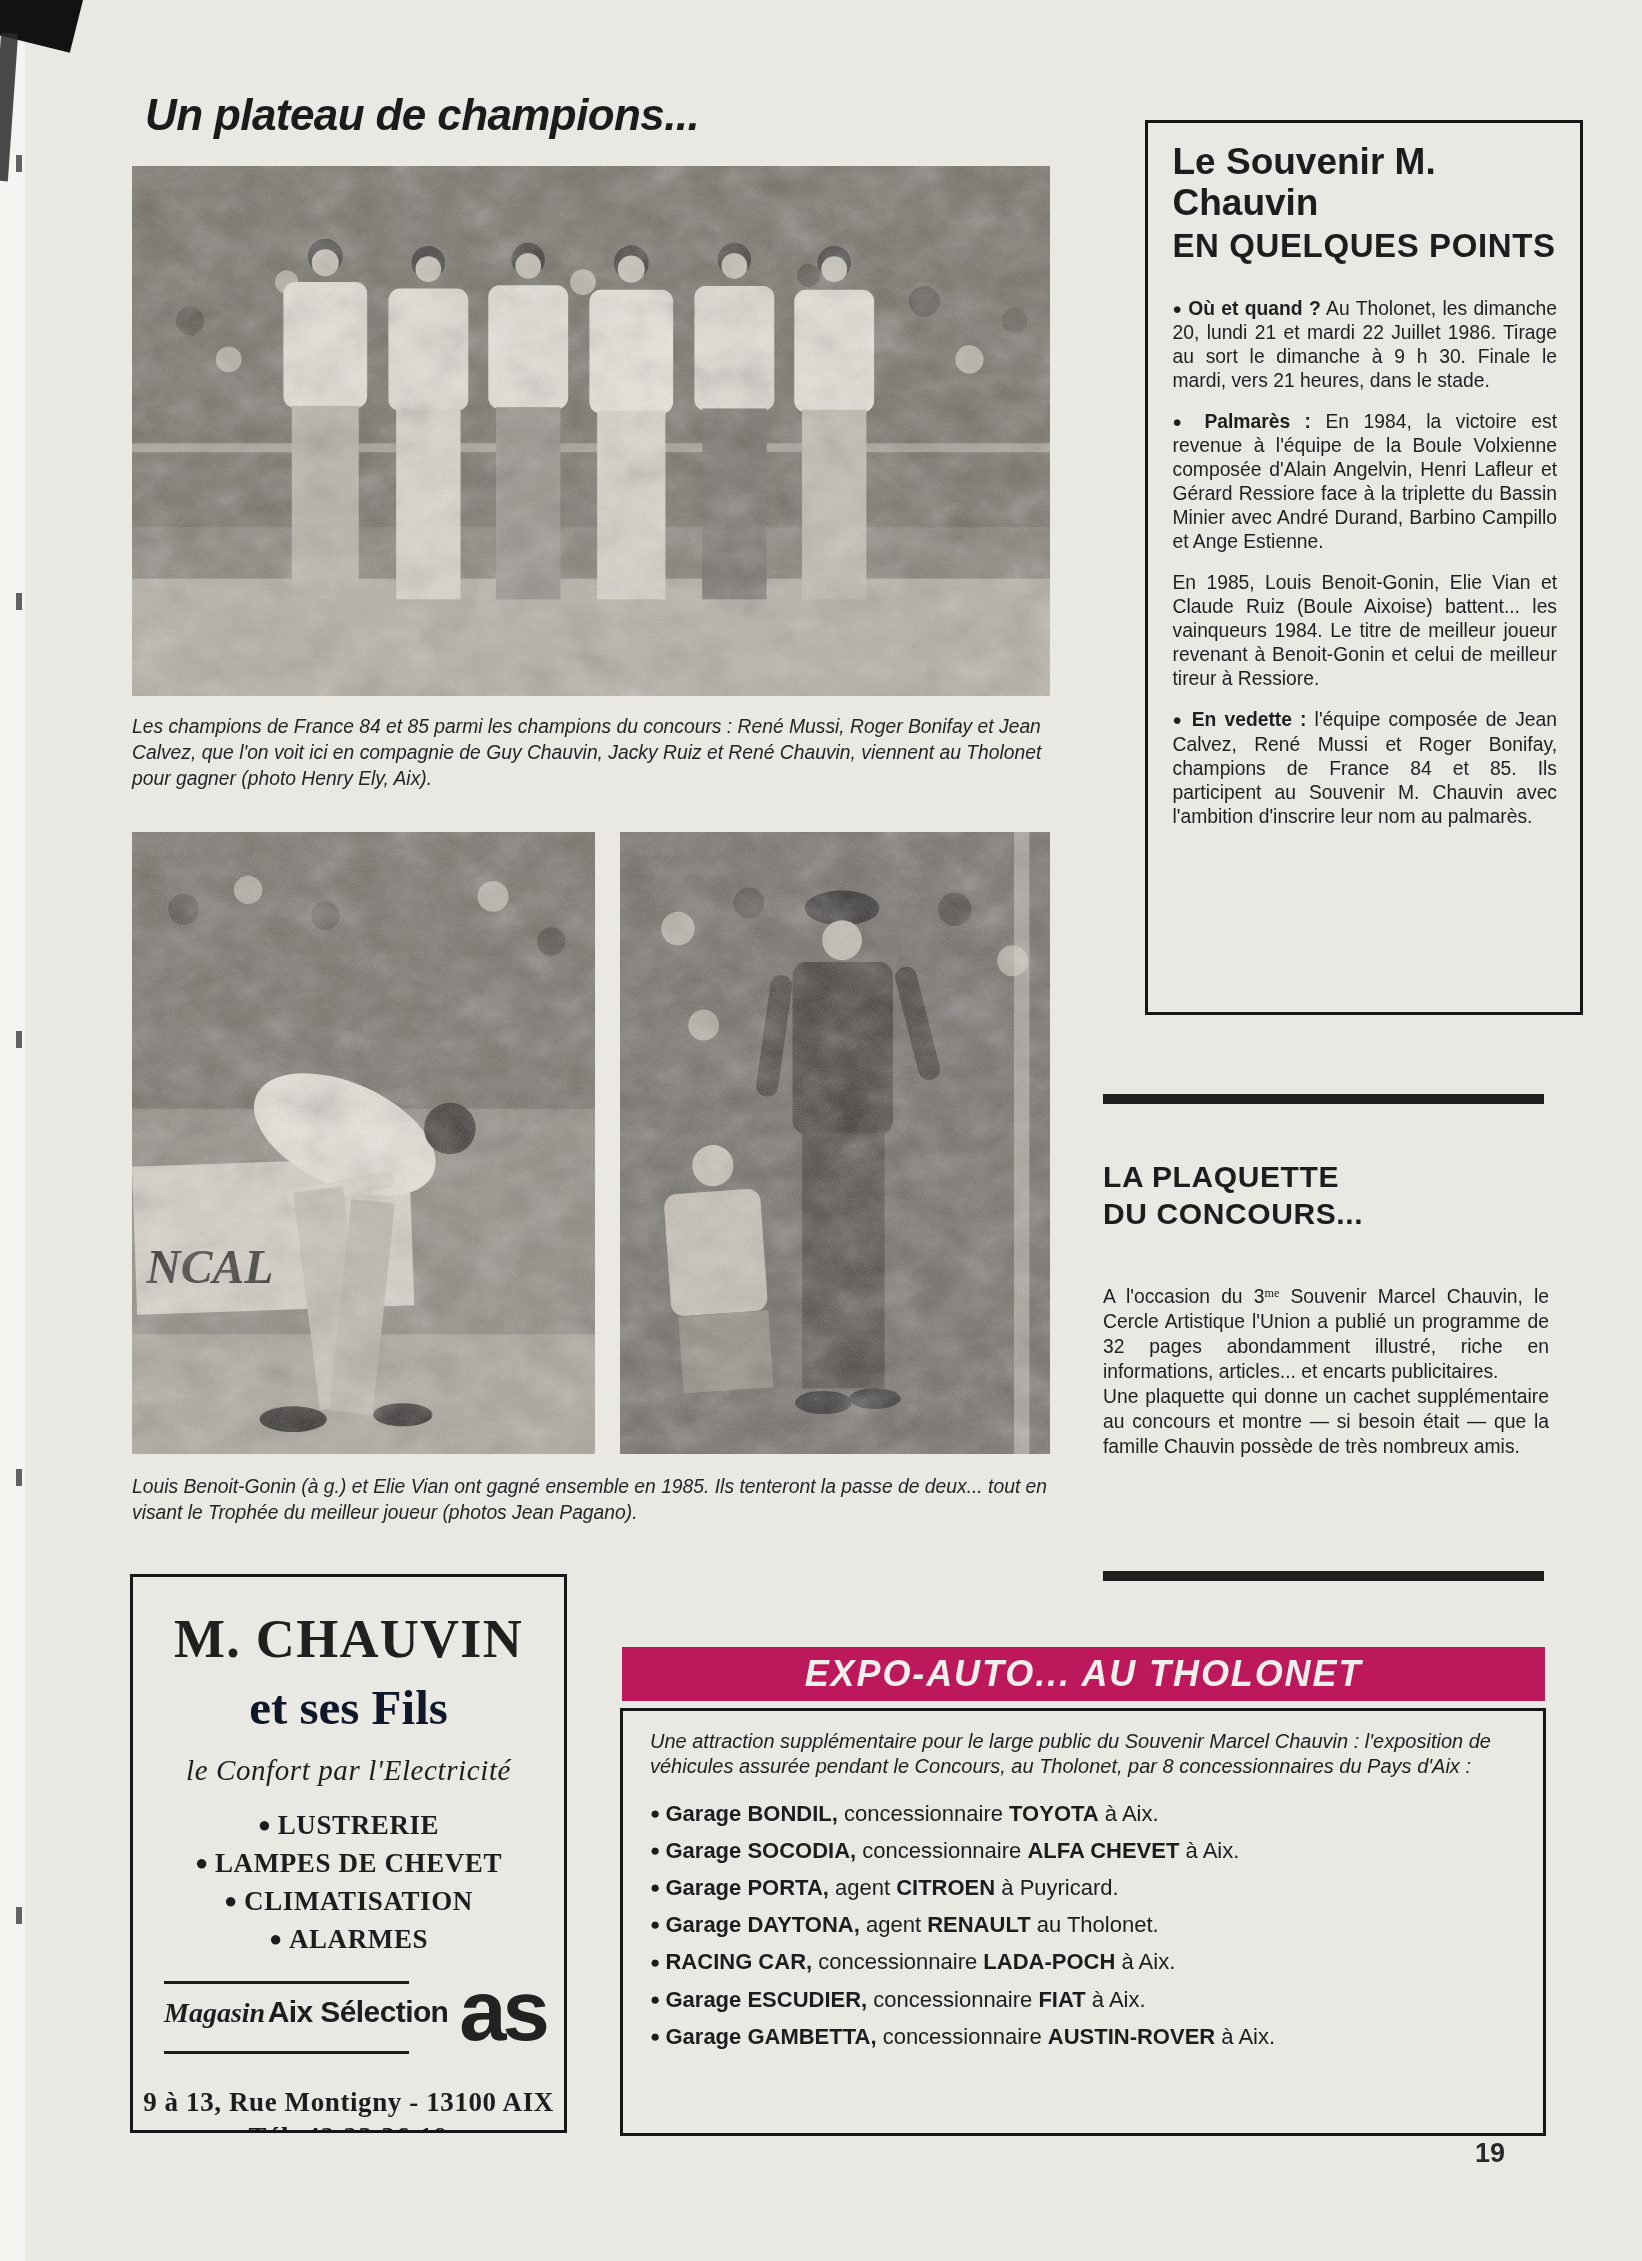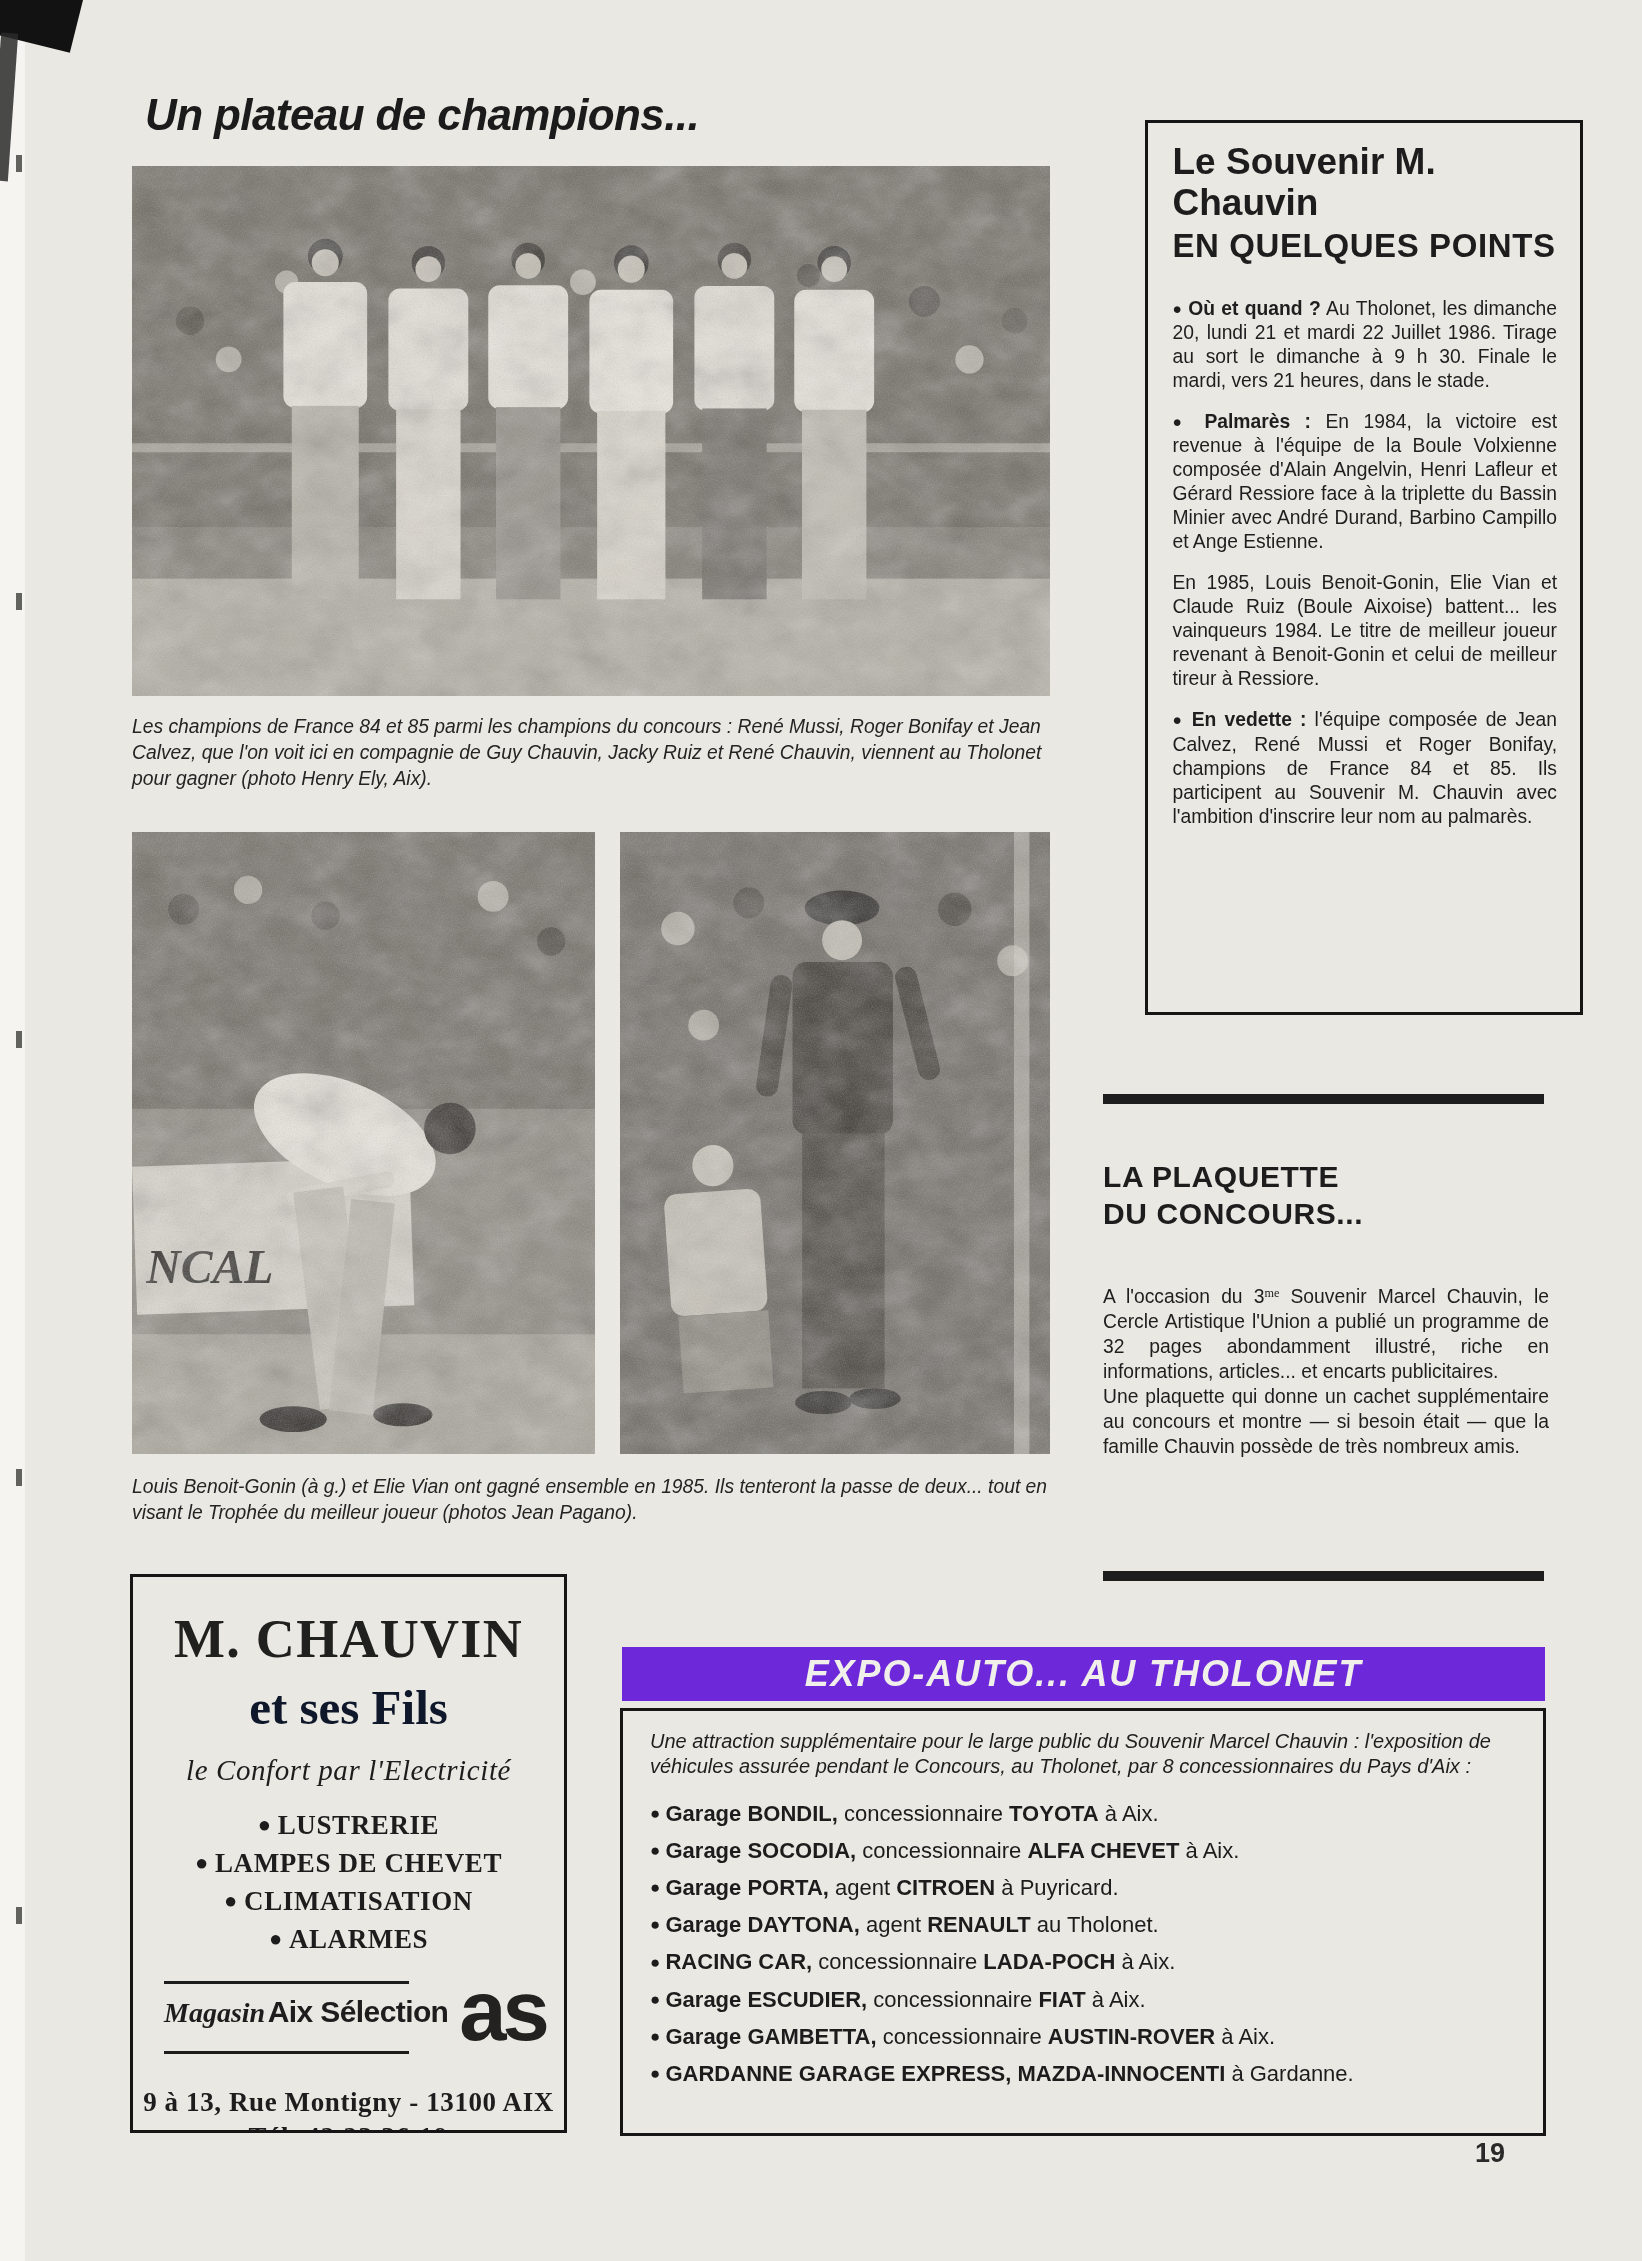--- a/index.html
+++ b/index.html
@@ -77,21 +77,21 @@
     position:absolute;right:18px;top:-11.6px;
     font-family:"Liberation Sans",sans-serif;font-size:85px;font-weight:bold;
     letter-spacing:-3.9px;line-height:84px;color:#232220;
   }
   .ad-address{margin-top:22px;font-size:27px;font-weight:bold;letter-spacing:0.6px;}
   .ad-phone{margin-top:3.9px;font-size:27px;font-weight:bold;letter-spacing:1.3px;}
 
   
   .expo-bar{
     position:absolute;left:622px;top:1647px;width:923px;height:54px;
-    background:#6d28d9;color:#f1efe9;display:flex;align-items:center;justify-content:center;
+    background:#be185d;color:#f1efe9;display:flex;align-items:center;justify-content:center;
     font-size:36px;font-weight:bold;font-style:italic;letter-spacing:1.9px;
   }
   .expo-box{
     position:absolute;left:620px;top:1708px;width:926px;height:428px;
     border:3.2px solid #161616;box-sizing:border-box;
     padding:18px 26px 0 27px;overflow:hidden;
   }
   .expo-intro{font-size:20px;line-height:24.5px;font-style:italic;color:#1e1e1e;width:863px;}
   .expo-list{margin-top:17px;}
   .expo-item{font-size:22px;line-height:37px;color:#1c1c1c;white-space:nowrap;}
@@ -302,20 +302,19 @@
   <div class="expo-box">
     <div class="expo-intro">Une attraction supplémentaire pour le large public du Souvenir Marcel Chauvin : l'exposition de véhicules assurée pendant le Concours, au Tholonet, par 8 concessionnaires du Pays d'Aix :</div>
     <div class="expo-list">
         <div class="expo-item"><span class="dot b">●</span><span class="b">Garage BONDIL,</span><span> concessionnaire </span><span class="b">TOYOTA</span><span> à Aix.</span></div>
         <div class="expo-item"><span class="dot b">●</span><span class="b">Garage SOCODIA,</span><span> concessionnaire </span><span class="b">ALFA CHEVET</span><span> à Aix.</span></div>
         <div class="expo-item"><span class="dot b">●</span><span class="b">Garage PORTA,</span><span> agent </span><span class="b">CITROEN</span><span> à Puyricard.</span></div>
         <div class="expo-item"><span class="dot b">●</span><span class="b">Garage DAYTONA,</span><span> agent </span><span class="b">RENAULT</span><span> au Tholonet.</span></div>
         <div class="expo-item"><span class="dot b">●</span><span class="b">RACING CAR,</span><span> concessionnaire </span><span class="b">LADA-POCH</span><span> à Aix.</span></div>
         <div class="expo-item"><span class="dot b">●</span><span class="b">Garage ESCUDIER,</span><span> concessionnaire </span><span class="b">FIAT</span><span> à Aix.</span></div>
         <div class="expo-item"><span class="dot b">●</span><span class="b">Garage GAMBETTA,</span><span> concessionnaire </span><span class="b">AUSTIN-ROVER</span><span> à Aix.</span></div>
-        <div class="expo-item"><span class="dot b">●</span><span class="b">GARDANNE GARAGE EXPRESS, MAZDA-INNOCENTI</span><span> à Gardanne.</span></div>
       </div>
   </div>
 
   <div class="page-number">19</div>
 
 </div>
 
 
 </body></html>

